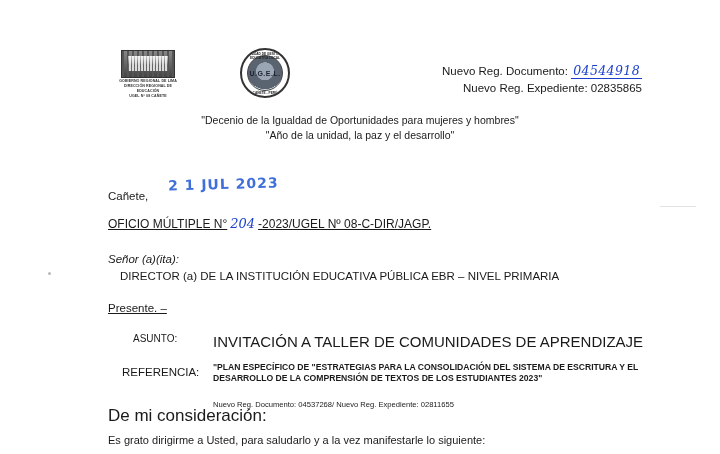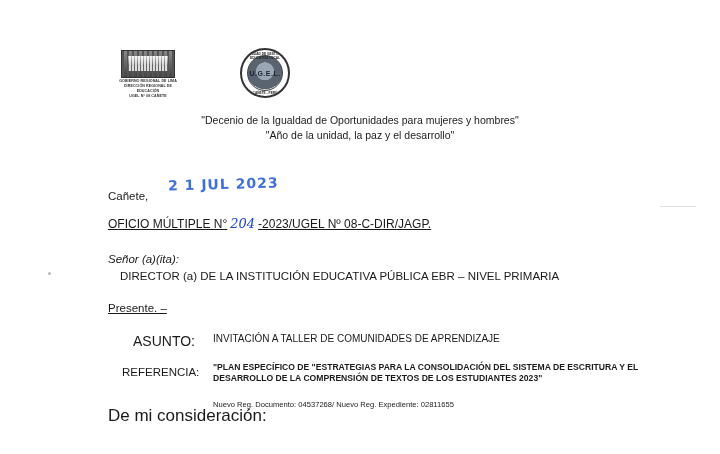--- a/index.html
+++ b/index.html
@@ -188,27 +188,27 @@
     left: 108px;
     top: 302px;
     font-size: 11.5px;
     text-decoration: underline;
   }
 
   .asunto-label {
     position: absolute;
     left: 133px;
     top: 333px;
-    font-size: 14px;
+    font-size: 10px;
   }
   .asunto-value {
     position: absolute;
     left: 213px;
     top: 333px;
-    font-size: 10px;
+    font-size: 15px;
   }
 
   .ref-label {
     position: absolute;
     left: 122px;
     top: 366px;
     font-size: 11.5px;
   }
   .ref-block {
     position: absolute;
@@ -263,20 +263,30 @@
   </div>
 
   <div class="logo-center">
     <div class="ring">
       <div class="ring-text-top">UNIDAD DE GESTIÓN EDUCATIVA LOCAL</div>
       <div class="ring-center">U.G.E.L.</div>
       <div class="ring-text-bottom">CAÑETE - PERÚ</div>
     </div>
   </div>
 
+  <div class="reg-block">
+    <div class="reg-row">
+      <span class="reg-label">Nuevo Reg. Documento:</span>
+      <span class="handwritten">04544918</span>
+    </div>
+    <div class="reg-row">
+      <span class="reg-label">Nuevo Reg. Expediente:</span>
+      <span>02835865</span>
+    </div>
+  </div>
 
   <div class="motto">
     <div>"Decenio de la Igualdad de Oportunidades para mujeres y hombres"</div>
     <div>"Año de la unidad, la paz y el desarrollo"</div>
   </div>
 
   <div class="city">Cañete,</div>
   <div class="date-stamp">2 1 JUL 2023</div>
 
   <div class="oficio">
@@ -292,16 +302,17 @@
   <div class="asunto-value">INVITACIÓN A TALLER DE COMUNIDADES DE APRENDIZAJE</div>
 
   <div class="ref-label">REFERENCIA:</div>
   <div class="ref-block">
     <div>"PLAN ESPECÍFICO DE "ESTRATEGIAS PARA LA CONSOLIDACIÓN DEL SISTEMA DE ESCRITURA Y EL</div>
     <div>DESARROLLO DE LA COMPRENSIÓN DE TEXTOS DE LOS ESTUDIANTES 2023"</div>
     <div class="ref-sub">Nuevo Reg. Documento: 04537268/ Nuevo Reg. Expediente: 02811655</div>
   </div>
 
   <div class="consideracion">De mi consideración:</div>
+  <div class="grato">Es grato dirigirme a Usted, para saludarlo y a la vez manifestarle lo siguiente:</div>
 
   <div class="speck" style="left:48px; top:272px; width:3px; height:3px;"></div>
   <div class="scan-line" style="left:660px; top:206px; width:36px; height:1px;"></div>
 </div>
 
 </body></html>

